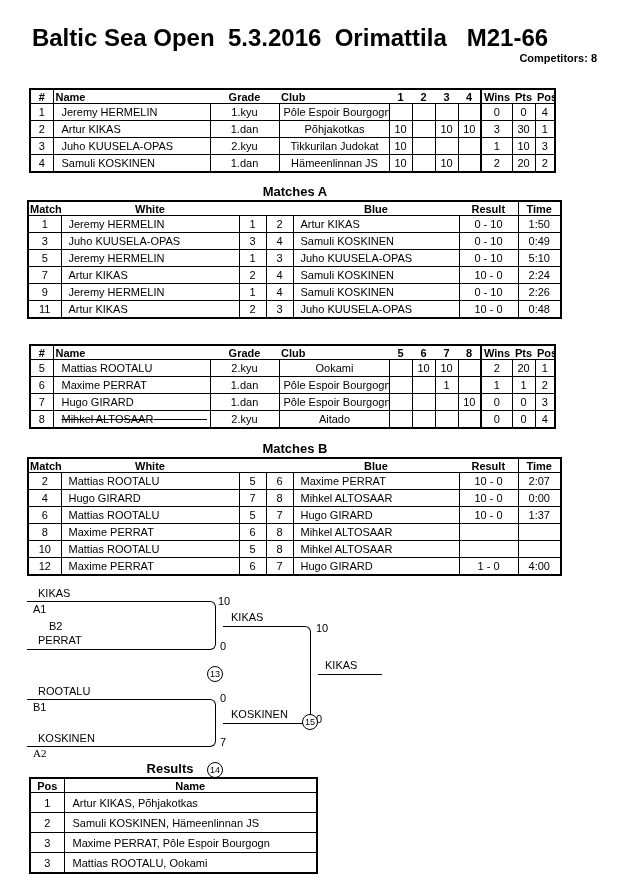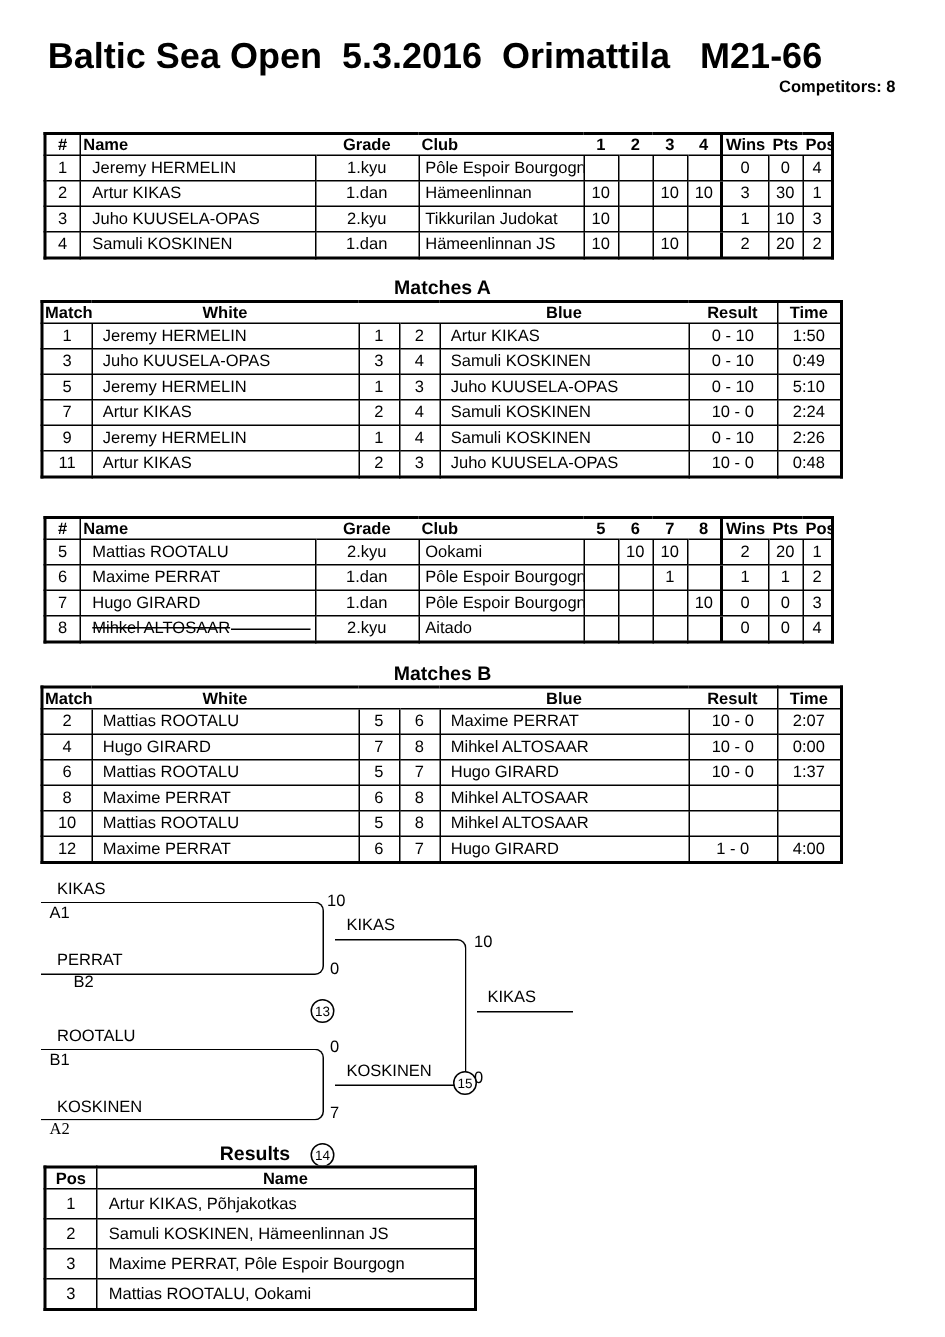--- a/index.html
+++ b/index.html
@@ -27,21 +27,21 @@
   
   thead th{border-left:none;border-right:none;}
   .ctable thead th.col-num{border-right:1px solid #000;}
   .ctable thead th.col-wins{border-left:2px solid #000;}
   .ctable td.col-wins{border-left:2px solid #000;}
   .mtable thead th.col-result{border-right:1px solid #000;}
   .mtable thead th.col-match{text-align:left;overflow:visible;padding-left:1px;}
 
   .col-name,.col-club,.col-white,.col-blue{text-align:left;}
   .ctable td.col-name{padding-left:8px;}
-  .ctable td.col-club{padding-left:4px;}
+  .ctable td.col-club{padding-left:4px;text-align:center;}
   .mtable td.col-white,.mtable td.col-blue{padding-left:7px;}
   #tblResults td.col-name{text-align:left;padding-left:8px;}
 
   #tblCompA{left:29px;top:88px;width:525px;}
   #tblCompB{left:29px;top:344px;width:525px;}
   #tblMatchA{left:27px;top:200px;width:533px;}
   #tblMatchB{left:27px;top:457px;width:533px;}
   #tblResults{left:29px;top:777px;width:287px;}
   #tblResults td{height:19px;}
 
@@ -111,21 +111,21 @@
           <td class="col-c3"></td>
           <td class="col-c4"></td>
           <td class="col-wins">0</td>
           <td class="col-pts">0</td>
           <td class="col-pos">4</td>
         </tr>
         <tr>
           <td class="col-num">2</td>
           <td class="col-name">Artur KIKAS</td>
           <td class="col-grade">1.dan</td>
-          <td class="col-club">Hämeenlinnan</td>
+          <td class="col-club">Põhjakotkas</td>
           <td class="col-c1">10</td>
           <td class="col-c2"></td>
           <td class="col-c3">10</td>
           <td class="col-c4">10</td>
           <td class="col-wins">3</td>
           <td class="col-pts">30</td>
           <td class="col-pos">1</td>
         </tr>
         <tr>
           <td class="col-num">3</td>
@@ -406,21 +406,21 @@
   </table>
 
   <div class="bk-box" id="bkM13"></div>
   <div class="bk-box" id="bkM14"></div>
   <div class="bk-box" id="bkFinal"></div>
   <div id="bkWinLine"></div>
 
   <div class="bk-label" style="left:38px;top:588px;">KIKAS</div>
   <div class="bk-label" style="left:33px;top:604px;">A1</div>
   <div class="bk-label" style="left:38px;top:635px;">PERRAT</div>
-  <div class="bk-label" style="left:33px;top:650px;padding-left:16px;">B2</div>
+  <div class="bk-label" style="left:33px;top:621px;padding-left:16px;">B2</div>
   <div class="bk-label" style="left:218px;top:596px;">10</div>
   <div class="bk-label" style="left:220px;top:641px;">0</div>
   <div class="bk-label" style="left:231px;top:612px;">KIKAS</div>
 
   <div class="bk-label" style="left:38px;top:686px;">ROOTALU</div>
   <div class="bk-label" style="left:33px;top:702px;">B1</div>
   <div class="bk-label" style="left:38px;top:733px;">KOSKINEN</div>
   <div class="bk-label" style="left:33px;top:748px;font-family:Liberation Serif, serif;">A2</div>
   <div class="bk-label" style="left:220px;top:693px;">0</div>
   <div class="bk-label" style="left:220px;top:737px;">7</div>

